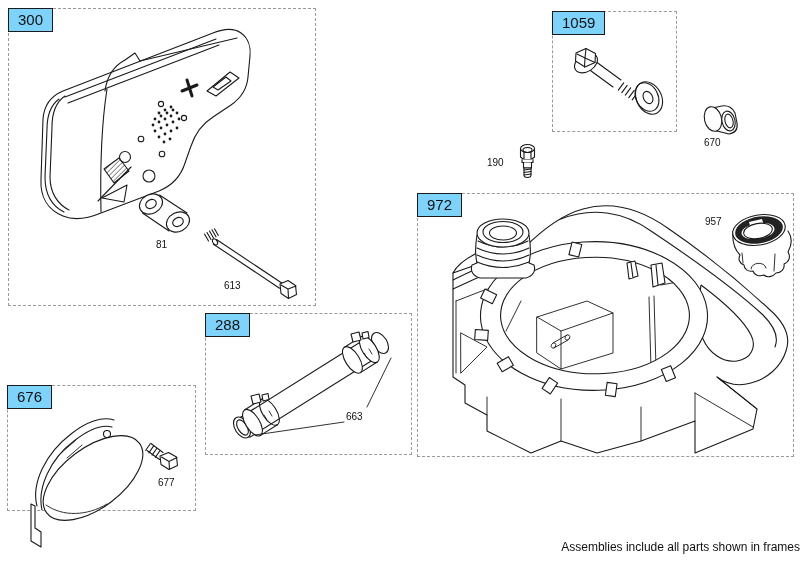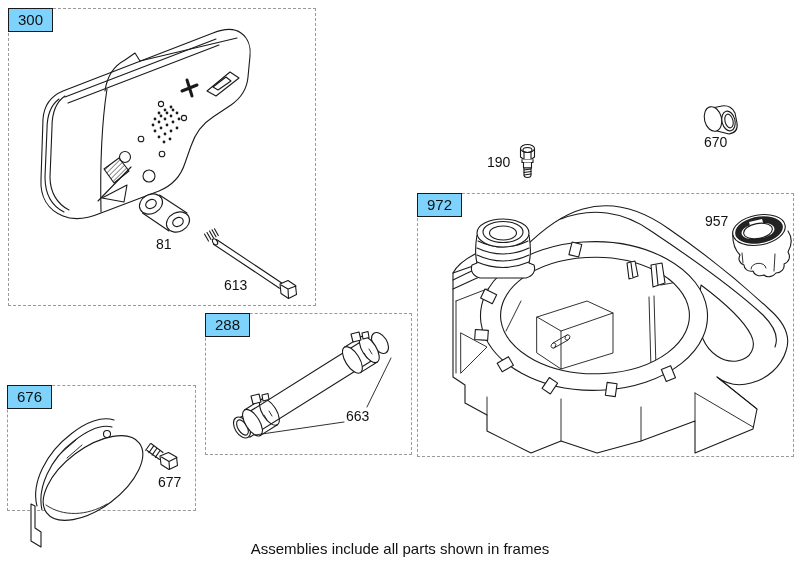--- a/index.html
+++ b/index.html
@@ -9,25 +9,25 @@
   }
   .frame{
     position:absolute;border:1px dashed #9a9a9a;background:transparent;box-sizing:border-box;
   }
   .frame svg{position:absolute;left:0;top:0;}
   .frame-label{
     position:absolute;left:-1px;top:-1px;background:#7dd3fc;border:1.5px solid #1a1a1a;
     padding:2px 9px 3px 9px;font-size:15px;line-height:17px;color:#111;z-index:3;
   }
   .part-label{
-    position:absolute;font-size:14px;line-height:15px;color:#111;z-index:3;white-space:nowrap;
+    position:absolute;font-size:10px;line-height:15px;color:#111;z-index:3;white-space:nowrap;
   }
   .caption{
-    position:absolute;left:0;right:0;top:540px;text-align:center;
-    font-size:15px;color:#111;
+    position:absolute;left:0;right:0;top:540px;text-align:right;
+    font-size:12px;color:#111;
   }
   .bg-art{position:absolute;left:0;top:0;z-index:1;}
   svg path,svg line,svg ellipse,svg circle,svg rect,svg polyline{
     vector-effect:non-scaling-stroke;
   }
 </style>
 </head>
 <body>
 
 <div class="canvas">
@@ -136,20 +136,36 @@
         <path d="M 215.5,238.5 L 281.5,282.5 M 212.5,243.2 L 278.5,287.2"></path>
         <ellipse cx="214" cy="240.8" rx="2.2" ry="3.4" transform="rotate(-33 214 240.8)"></ellipse>
         <path d="M 279,283 L 287,279.5 L 294.5,284.5 L 295.5,293.5 L 287.5,297.5 L 280,292.5 Z" fill="#fff"></path>
         <path d="M 280,284 L 287,288 L 295,285 M 287,288 L 287.5,297"></path>
       </g>
     </svg>
     <span class="part-label" style="left:147px;top:228px;">81</span>
     <span class="part-label" style="left:215px;top:269px;">613</span>
   </div>
 
+  <div class="frame" style="left:552px;top:11px;width:125px;height:121px;">
+    <div class="frame-label">1059</div>
+    <svg width="123" height="119" viewBox="552 11 123 119" fill="none" stroke="#1a1a1a" stroke-width="1.1" stroke-linecap="round" stroke-linejoin="round">
+
+      <path d="M 594,60 L 620,79 M 586,67 L 612,86"></path>
+      <path d="M 617.3,89.1 L 622.7,81.9 M 620.8,91.6 L 626.2,84.4 M 624.3,94.1 L 629.7,86.9 M 627.8,96.6 L 633.2,89.4 M 631.2,98.8 L 636,92.4"></path>
+
+      <ellipse cx="585" cy="62" rx="12.5" ry="8.5" transform="rotate(-33 585 62)" fill="#fff"></ellipse>
+      <path d="M 575,52 L 585,47.5 L 594.5,52.5 L 594,61.5 L 584,66 L 574.5,60 Z" fill="#fff"></path>
+      <path d="M 576,53 L 584,57 L 594,61.5 M 584,57 L 585,47.5 M 584,57 L 583.5,66"></path>
+
+      <ellipse cx="648" cy="97" rx="12.5" ry="17" transform="rotate(-27 648 97)" fill="#fff"></ellipse>
+      <ellipse cx="646" cy="96" rx="11" ry="15" transform="rotate(-27 646 96)"></ellipse>
+      <ellipse cx="647" cy="96.5" rx="4.5" ry="6.5" transform="rotate(-27 647 96.5)"></ellipse>
+    </svg>
+  </div>
 
   <div class="frame" style="left:417px;top:193px;width:377px;height:264px;">
     <div class="frame-label">972</div>
     <svg width="375" height="262" viewBox="417 193 375 262" fill="none" stroke="#1a1a1a" stroke-width="1.1" stroke-linecap="round" stroke-linejoin="round">
 
       <path d="M 452,272 C 456,264 464,258 476,252 L 523,247 C 540,230 560,214 582,208
                C 610,200 640,208 668,228 C 700,250 740,282 768,308 C 784,322 790,336 785,350
                C 780,366 766,378 750,382 C 736,386 724,382 716,376
                L 756,408 L 752,428 L 694,452 L 694,420 L 640,440 L 596,452 L 560,440
                L 530,452 L 486,430 L 486,414 L 464,402 L 464,384 L 452,376 Z" fill="#fff"></path>

